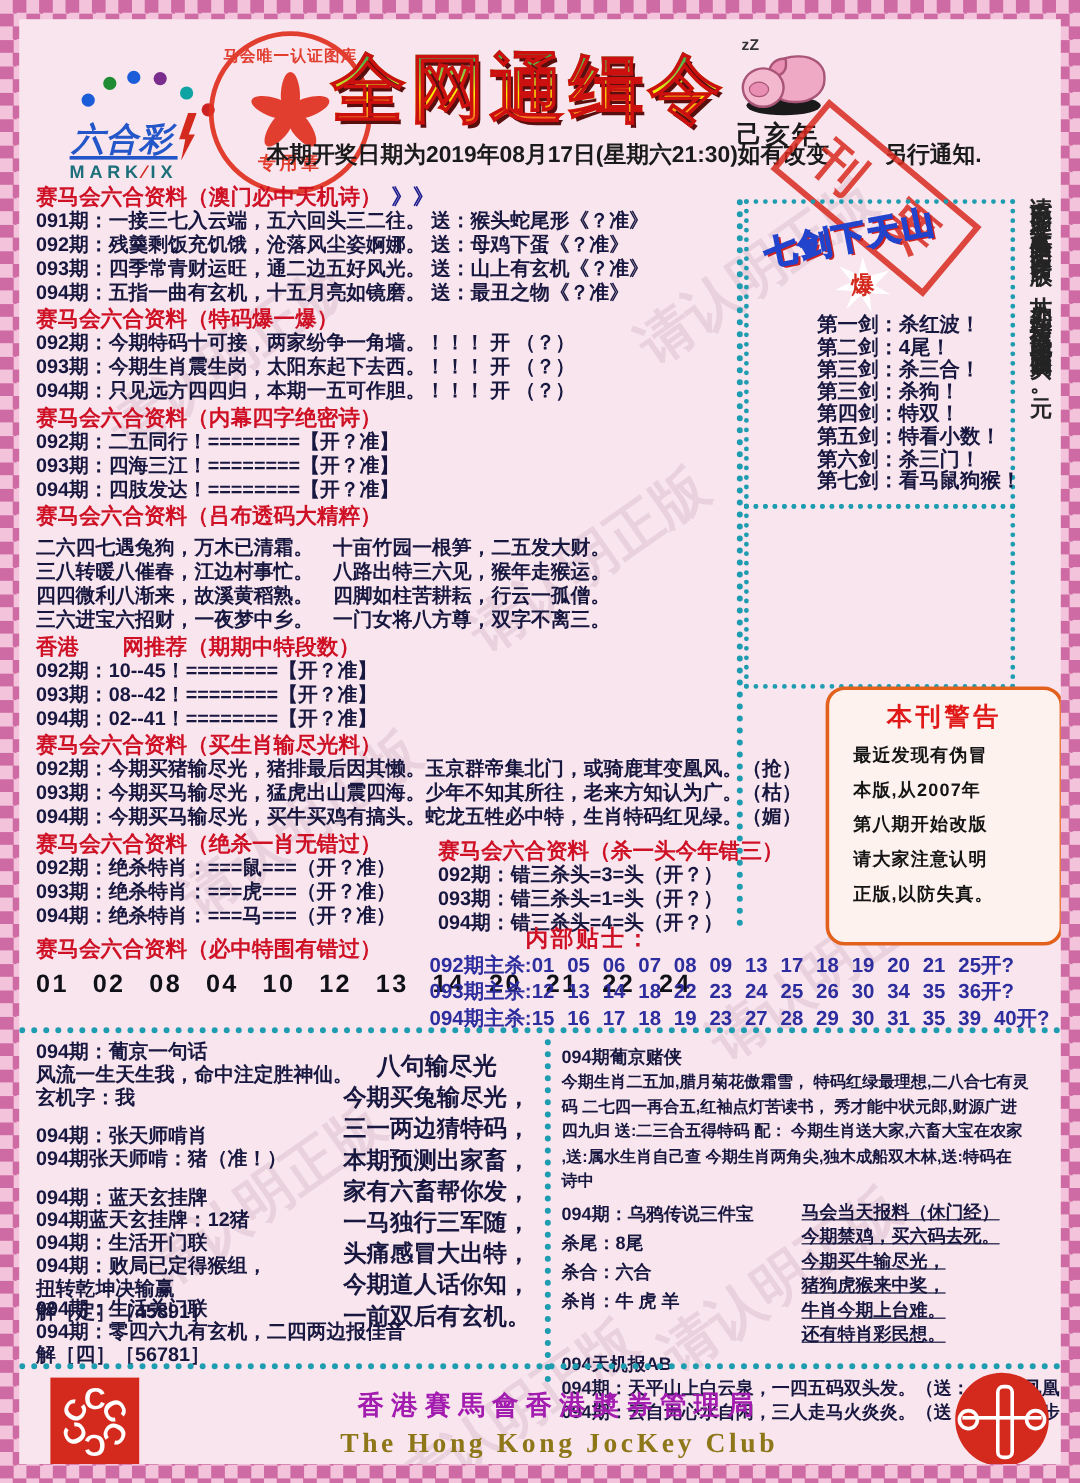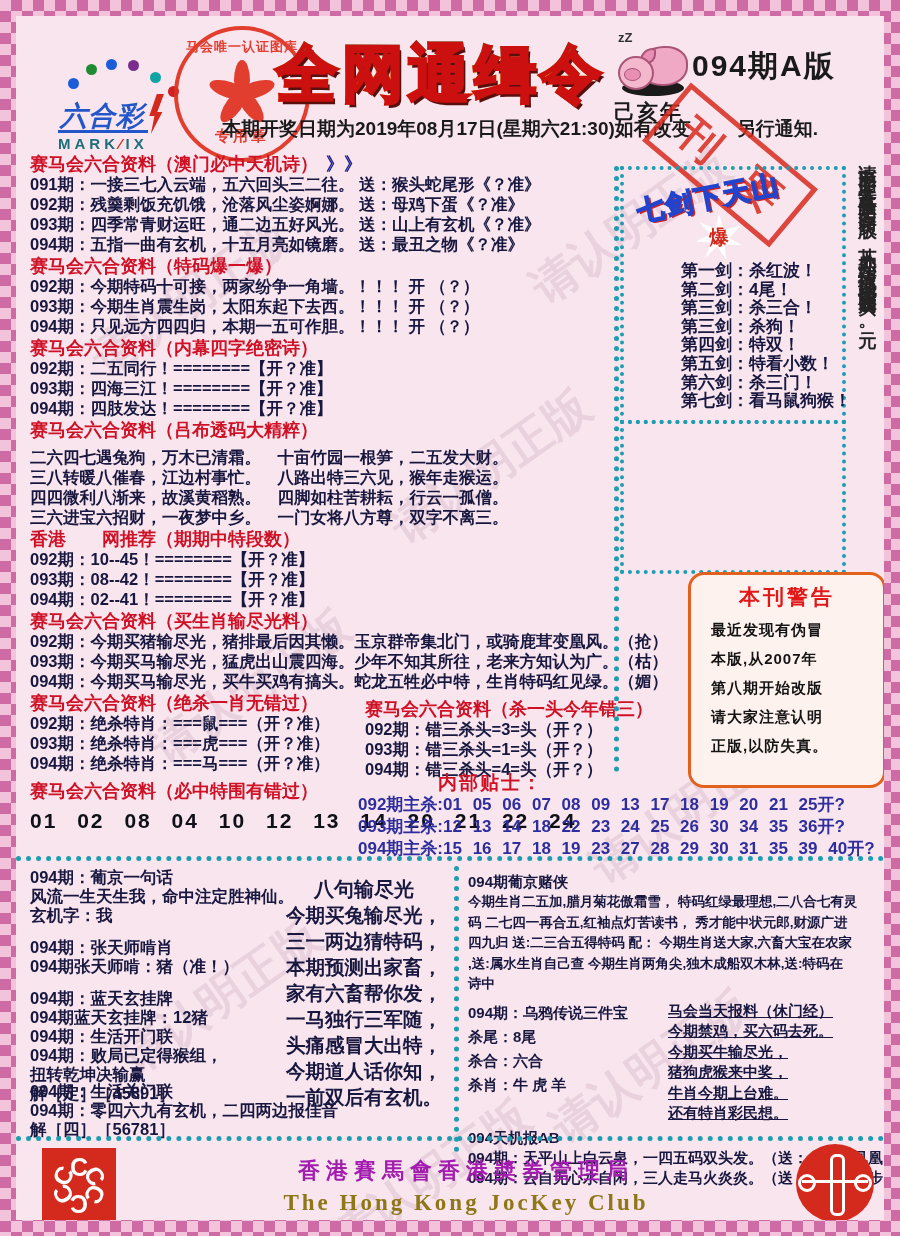--- a/index.html
+++ b/index.html
@@ -23,21 +23,21 @@
          letter-spacing:4px;border-top:3px solid #2356c8;padding-top:2px;}
   .roundstamp{position:absolute;left:158px;top:10px;width:128px;height:128px;border-radius:50%;
         border:4px solid #e03020;opacity:.92;}
   .rs-arc{position:absolute;left:0;right:0;top:8px;text-align:center;color:#e03020;
         font-size:13px;font-weight:bold;letter-spacing:1px;}
   .rs-bottom{position:absolute;left:0;right:0;bottom:12px;text-align:center;color:#e03020;
         font-size:15px;font-weight:bold;letter-spacing:3px;}
   .petal{position:absolute;left:56px;top:30px;width:16px;height:34px;background:#e03020;
         border-radius:50% 50% 50% 50%/60% 60% 40% 40%;transform-origin:50% 100%;}
   .bigtitle{position:absolute;left:210px;top:16px;width:430px;text-align:center;
-        font-size:62px;font-weight:bold;letter-spacing:4px;color:#f7941d;
+        font-size:62px;font-weight:normal;letter-spacing:4px;color:#f7941d;
         -webkit-text-stroke:3px #cc0f0f;
         text-shadow:3px 4px 0 #5a0f0f;}
   @supports (-webkit-background-clip:text){
     .bigtitle{background:linear-gradient(#00a650 5%,#8dc63f 35%,#fff200 55%,#f7941d 75%,#ed1c24 95%);
         -webkit-background-clip:text;background-clip:text;color:transparent;}
   }
   .pig{position:absolute;left:600px;top:20px;width:72px;height:60px;}
   .pig-zz{position:absolute;left:2px;top:-6px;font-size:13px;font-weight:bold;color:#333;}
   .pig-shadow{position:absolute;left:6px;bottom:0;width:62px;height:16px;background:#1a1a1a;border-radius:50%;}
   .pig-body{position:absolute;left:22px;top:10px;width:46px;height:36px;background:#f0a9c4;
@@ -166,21 +166,20 @@
   <div class="pig">
     <span class="pig-zz">zZ</span>
     <div class="pig-shadow"></div>
     <div class="pig-body"></div>
     <div class="pig-ear"></div>
     <div class="pig-head"></div>
     <div class="pig-snout"></div>
   </div>
 
   <div class="yearlbl">己亥年</div>
-  <div class="edition">094期A版</div>
 
   <div class="dateline">
     <span>本期开奖日期为2019年08月17日(星期六21:30)如有改变</span><span class="tail">另行通知.</span>
   </div>
 
   <div class="diagstamp">
     <span>刊</span>
     <span>要</span>
   </div>
 

